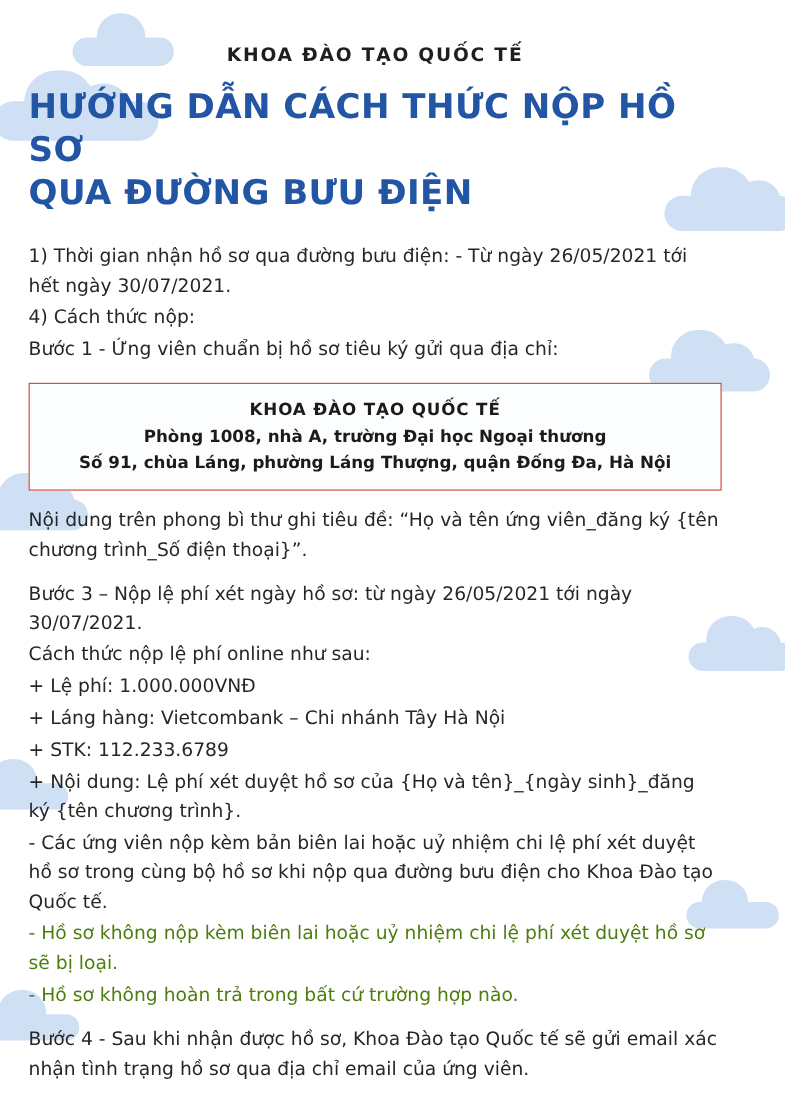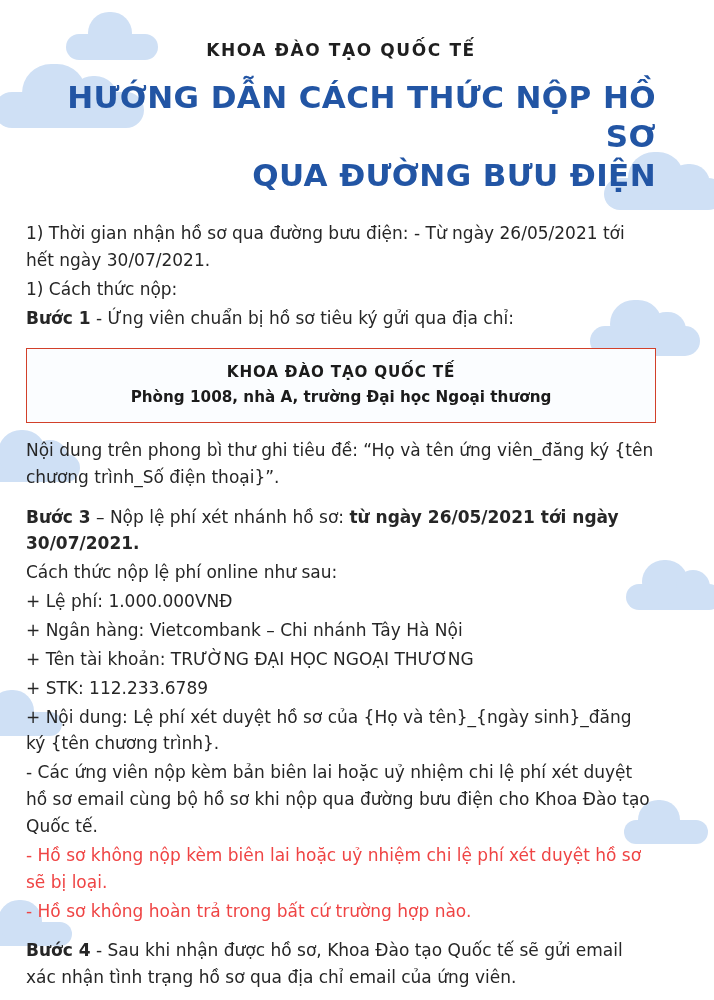--- a/index.html
+++ b/index.html
@@ -73,38 +73,38 @@
   }
   .kicker {
     text-align: center;
     font-weight: bold;
     font-size: 17px;
     letter-spacing: 1.6px;
     color: #1f1f1f;
     margin: 6px 0 18px 0;
   }
   .title {
-    text-align: right;
+    text-align: left;
     font-weight: bold;
     font-size: 31px;
     line-height: 1.25;
     color: #2255a4;
     letter-spacing: 0.4px;
     margin: 0 0 26px 0;
     text-transform: uppercase;
   }
   .body-text {
     font-size: 17px;
     line-height: 1.58;
     color: #262626;
   }
   .body-text p { margin: 0 0 2px 0; }
   .gap { margin-top: 13px !important; }
-  b, .b { font-weight: bold; }
-  .note { color: #ef4444; }
+  b, .b { font-weight: normal; }
+  .note { color: #4d7c0f; }
   .box {
     border: 1.6px solid #d2402a;
     background: #fbfdff;
     margin: 16px 0 14px 0;
     padding: 12px 10px 13px 10px;
     text-align: center;
   }
   .box div {
     font-weight: bold;
     font-size: 15.2px;
@@ -162,42 +162,42 @@
 
   <div class="kicker">KHOA ĐÀO TẠO QUỐC TẾ</div>
 
   <div class="title">
     <div>HƯỚNG DẪN CÁCH THỨC NỘP HỒ SƠ</div>
     <div>QUA ĐƯỜNG BƯU ĐIỆN</div>
   </div>
 
   <div class="body-text">
     <p>1) Thời gian nhận hồ sơ qua đường bưu điện: - Từ ngày 26/05/2021 tới hết ngày 30/07/2021.</p>
-    <p>1) Cách thức nộp:</p>
+    <p>4) Cách thức nộp:</p>
     <p><b>Bước 1</b><span> - Ứng viên chuẩn bị hồ sơ tiêu ký gửi qua địa chỉ:</span></p>
   </div>
 
   <div class="box">
     <div class="org">KHOA ĐÀO TẠO QUỐC TẾ</div>
     <div>Phòng 1008, nhà A, trường Đại học Ngoại thương</div>
+    <div>Số 91, chùa Láng, phường Láng Thượng, quận Đống Đa, Hà Nội</div>
   </div>
 
   <div class="body-text">
     <p>Nội dung trên phong bì thư ghi tiêu đề: “Họ và tên ứng viên_đăng ký {tên chương trình_Số điện thoại}”.</p>
   </div>
 
   <div class="body-text">
-    <p class="gap"><b>Bước 3</b><span> – Nộp lệ phí xét nhánh hồ sơ: </span><b>từ ngày 26/05/2021 tới ngày 30/07/2021.</b></p>
+    <p class="gap"><b>Bước 3</b><span> – Nộp lệ phí xét ngày hồ sơ: </span><b>từ ngày 26/05/2021 tới ngày 30/07/2021.</b></p>
     <p>Cách thức nộp lệ phí online như sau:</p>
     <p>+ Lệ phí: 1.000.000VNĐ</p>
-    <p>+ Ngân hàng: Vietcombank – Chi nhánh Tây Hà Nội</p>
-    <p>+ Tên tài khoản: TRƯỜNG ĐẠI HỌC NGOẠI THƯƠNG</p>
+    <p>+ Láng hàng: Vietcombank – Chi nhánh Tây Hà Nội</p>
     <p>+ STK: 112.233.6789</p>
     <p>+ Nội dung: Lệ phí xét duyệt hồ sơ của {Họ và tên}_{ngày sinh}_đăng ký {tên chương trình}.</p>
-    <p>- Các ứng viên nộp kèm bản biên lai hoặc uỷ nhiệm chi lệ phí xét duyệt hồ sơ email cùng bộ hồ sơ khi nộp qua đường bưu điện cho Khoa Đào tạo Quốc tế.</p>
+    <p>- Các ứng viên nộp kèm bản biên lai hoặc uỷ nhiệm chi lệ phí xét duyệt hồ sơ trong cùng bộ hồ sơ khi nộp qua đường bưu điện cho Khoa Đào tạo Quốc tế.</p>
   </div>
 
   <div class="body-text">
     <p class="note">- Hồ sơ không nộp kèm biên lai hoặc uỷ nhiệm chi lệ phí xét duyệt hồ sơ sẽ bị loại.</p>
     <p class="note">- Hồ sơ không hoàn trả trong bất cứ trường hợp nào.</p>
   </div>
 
   <div class="body-text">
     <p class="gap"><b>Bước 4</b><span> - Sau khi nhận được hồ sơ, Khoa Đào tạo Quốc tế sẽ gửi email xác nhận tình trạng hồ sơ qua địa chỉ email của ứng viên.</span></p>
   </div>

